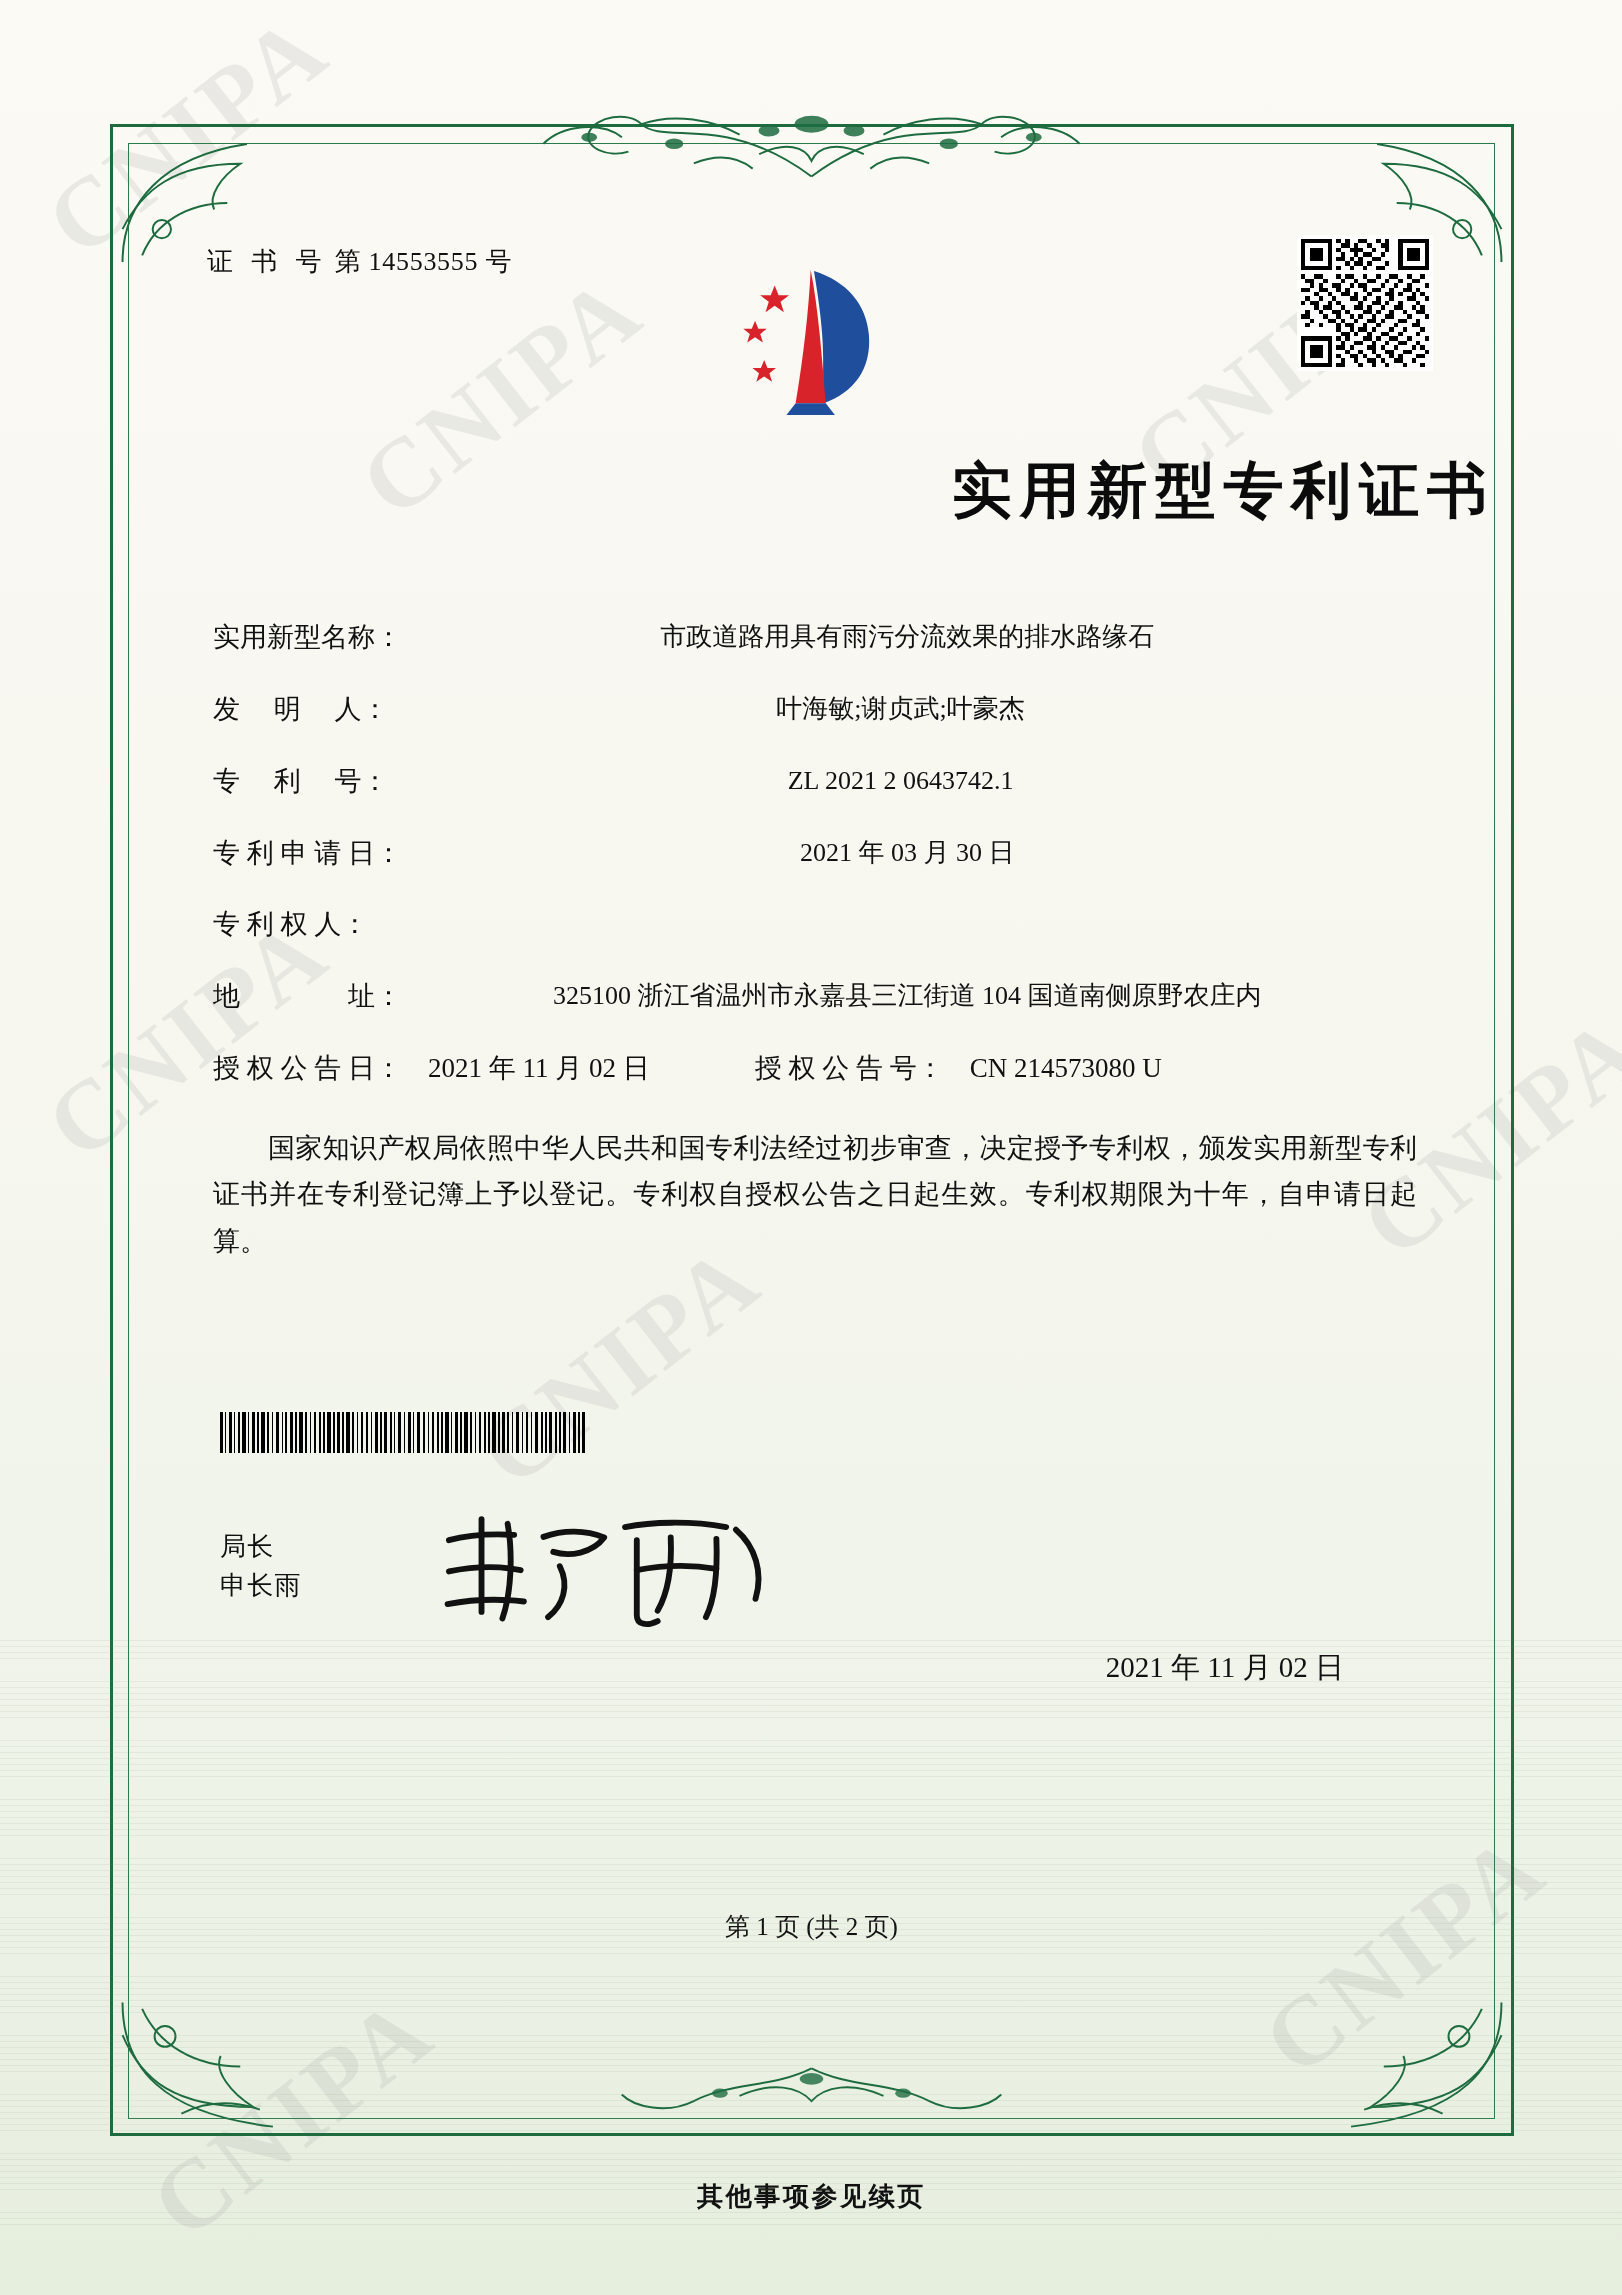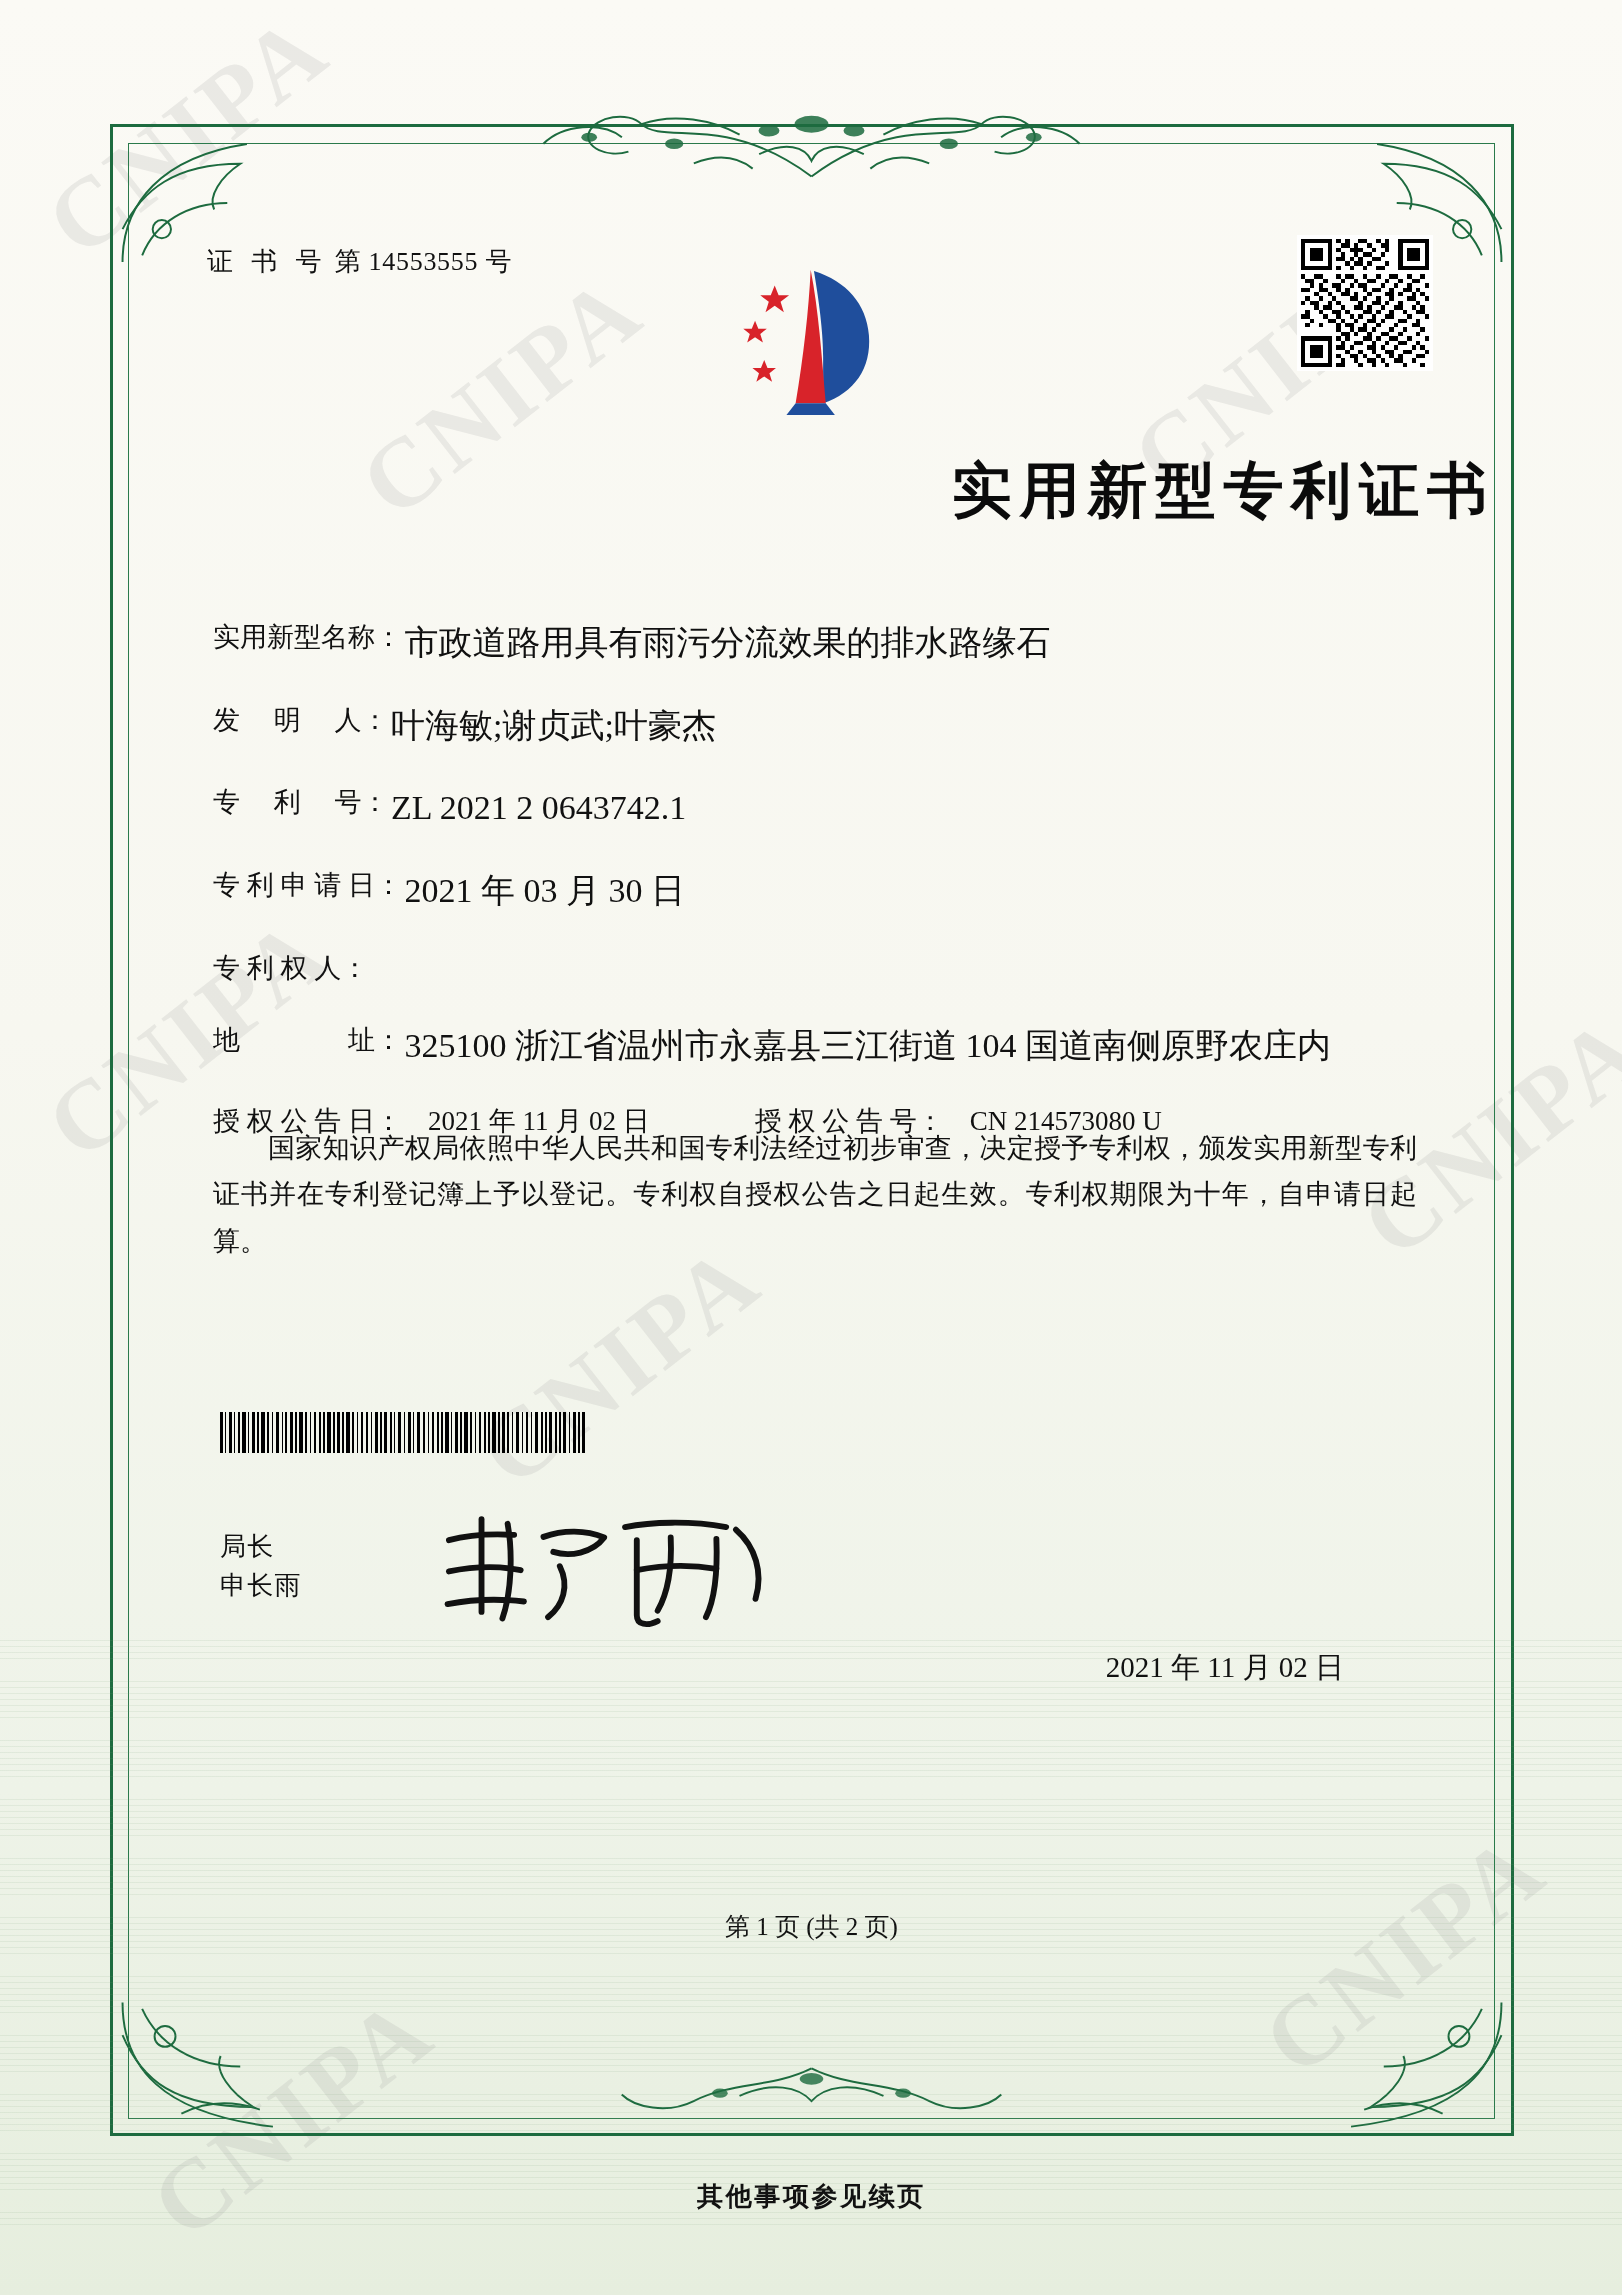--- a/index.html
+++ b/index.html
@@ -141,22 +141,23 @@
     align-items: flex-start;
     margin-bottom: 30px;
   }
   .flabel {
     flex: 0 0 auto;
     white-space: pre;
     font-size: 27px;
   }
   .fval {
     flex: 1 1 auto;
-    font-size: 34px;
+    font-size: 26px;
     padding-left: 2.6px;
+    text-align: center;
   }
   .frow.two {
     margin-bottom: 30px;
     gap: 26px;
   }
   .frow .second-label {
     margin-left: 79px;
     white-space: pre;
   }
   .addr-val { line-height: 1.5; }

